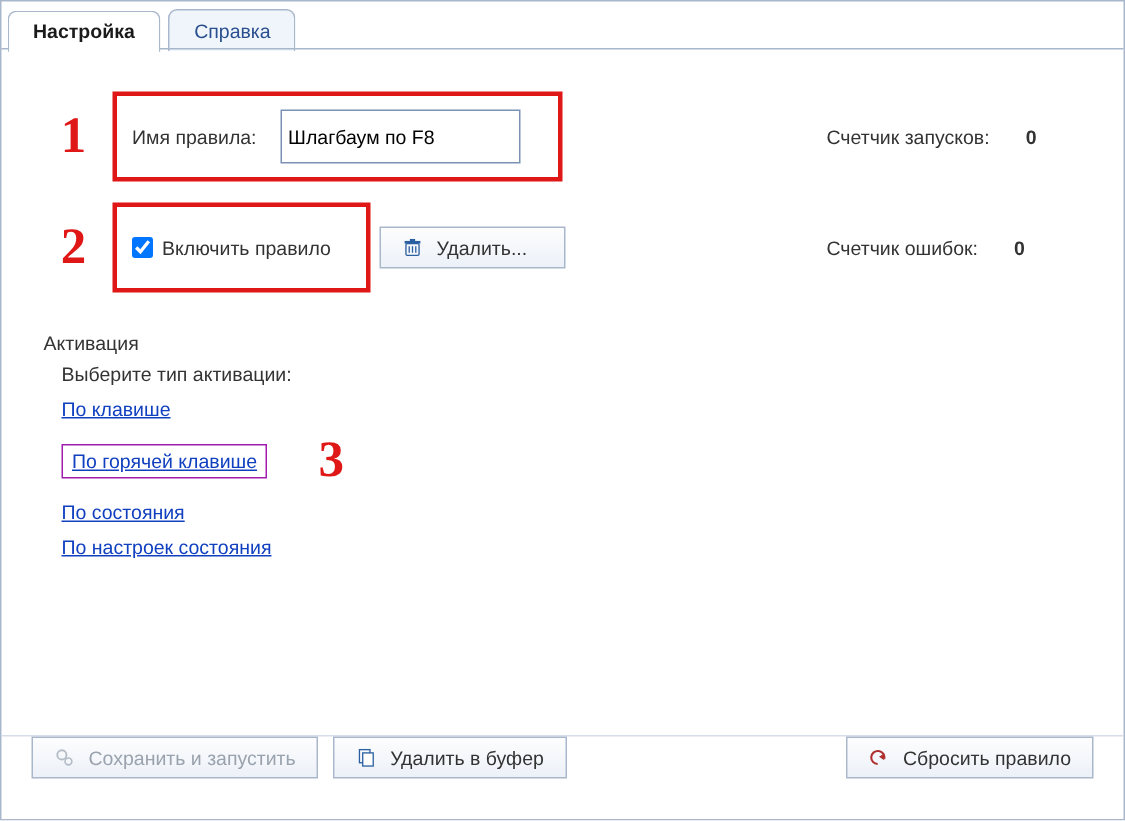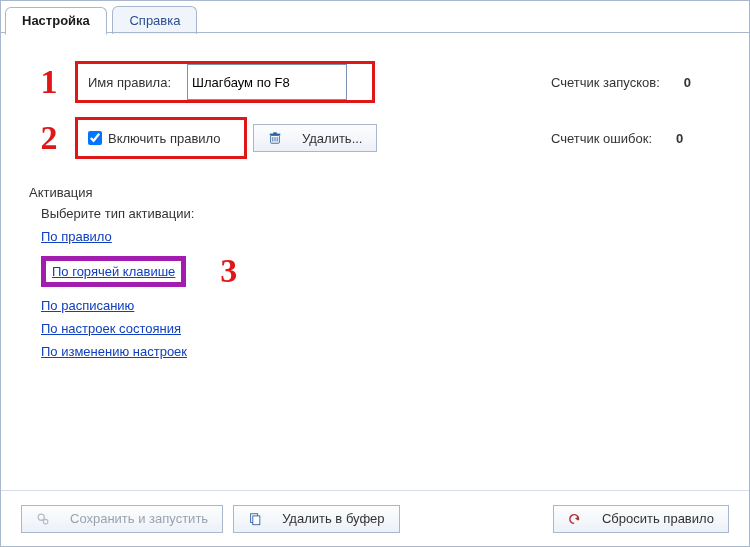--- a/index.html
+++ b/index.html
@@ -72,21 +72,21 @@
     width: 40px;
     text-align: center;
     margin-right: 6px;
     font-family: "Times New Roman", serif;
   }
   .redbox {
     border: 3px solid #e01717;
     display: flex;
     align-items: center;
     padding: 6px 10px;
-    height: 42px;
+    height: 60px;
   }
   .label {
     margin-right: 16px;
   }
   input[type="text"].field {
     height: 22px;
     width: 160px;
     border: 1px solid #7a92b3;
     padding: 17px 4px;
     font-family: inherit;
@@ -110,21 +110,21 @@
     display: inline-flex;
     align-items: center;
     height: 26px;
     padding: 13px 14px;
     border: 1px solid #a9b7cc;
     background: linear-gradient(#fdfdfe, #ecf1f8);
     font-family: inherit;
     font-size: 13px;
     color: #333;
     cursor: pointer;
-    gap: 20px;
+    gap: 9px;
   }
   .btn.disabled {
     color: #9aa3ad;
     cursor: default;
   }
   .section-title {
     font-weight: normal;
     margin: 26px 0 6px 0;
   }
   .subtext { margin: 2px 0 8px 12px; }
@@ -136,31 +136,30 @@
     width: fit-content;
   }
   .linklist a {
     color: #1040c0;
     text-decoration: underline;
     width: fit-content;
   }
   .link-row { display: flex; align-items: center; gap: 34px; }
   .link-row .annot-num { width: auto; margin: 0; }
   .redbox-small {
-    border: 5px solid #a21caf;
+    border: 1px solid #a21caf;
     padding: 3px 6px;
   }
   
   .bottombar {
     position: absolute;
     left: 0; right: 0; bottom: 0;
     height: 56px;
     border-top: 1px solid #d5dde8;
     display: flex;
-    align-items: center;
     padding: 0 20px;
     gap: 10px;
   }
   .spacer { flex: 1; }
   
   svg.icon { width: 14px; height: 14px; flex: none; }
 </style>
 </head>
 <body>
 
@@ -206,30 +205,29 @@
       </button>
       <div class="counters">
         <span>Счетчик ошибок:</span>
         <span class="val">0</span>
       </div>
     </div>
 
     <div class="section-title">Активация</div>
     <div class="subtext">Выберите тип активации:</div>
     <div class="linklist">
-      <a href="#">По правило</a>
+      <a href="#">По клавише</a>
       <div class="link-row">
         <span class="redbox-small">
           <a href="#">По горячей клавише</a>
         </span>
         <span class="annot-num">3</span>
       </div>
-      <a href="#">По расписанию</a>
+      <a href="#">По состояния</a>
       <a href="#">По настроек состояния</a>
-      <a href="#">По изменению настроек</a>
     </div>
 
   </div>
 
   <div class="bottombar">
     <button class="btn disabled">
       <svg class="icon" viewBox="0 0 16 16">
         <circle cx="6" cy="6" r="3.5" fill="none" stroke="#b4bcc5" stroke-width="1.4"></circle>
         <circle cx="11" cy="11" r="2.6" fill="none" stroke="#b4bcc5" stroke-width="1.2"></circle>
       </svg>

